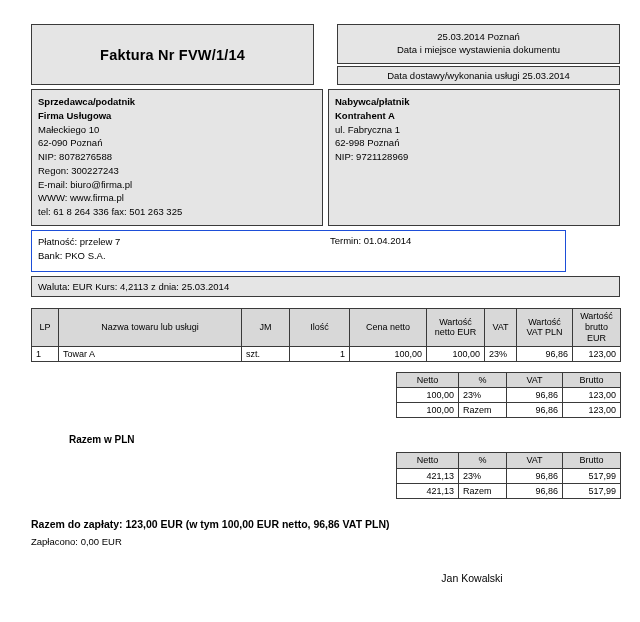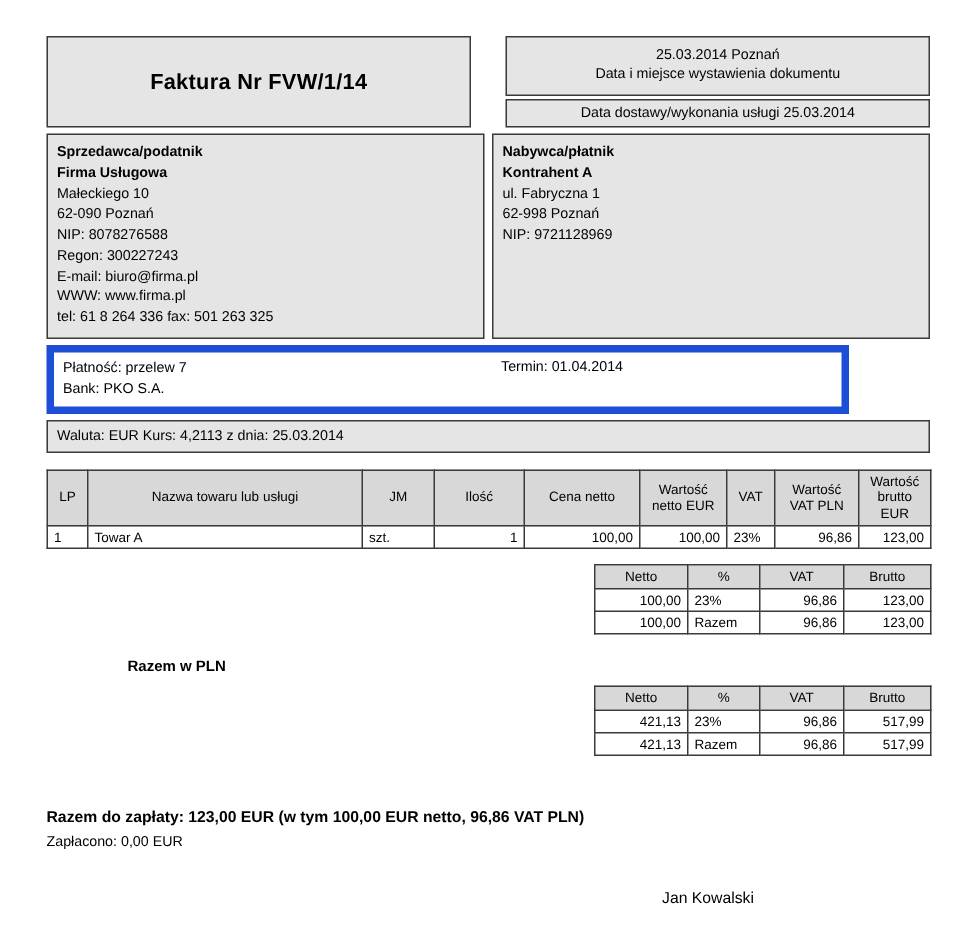--- a/index.html
+++ b/index.html
@@ -80,21 +80,21 @@
     width: 292px;
     padding: 5px 6px 6px 6px;
     line-height: 1.45;
     min-height: 116px;
   }
   .party.left { margin-right: 5px; }
   .party .bold { font-weight: bold; }
   .pay-outer {
     width: 535px;
     box-sizing: border-box;
-    border: 5px solid #1d4ed8;
+    border: 1px solid #1d4ed8;
     display: flex;
     min-height: 42px;
   }
   .pay-block {
     padding: 4px 6px 4px 6px;
     line-height: 1.5;
     width: 292px;
     box-sizing: border-box;
   }
   .pay-right {
@@ -146,26 +146,26 @@
   }
   table.summary th { height: 15px; }
   table.summary td { height: 13px; }
   .sum-wrap-1 { margin-top: 10px; }
   .sum-wrap-2 { margin-top: 7px; }
 
   .razem-pln {
     font-weight: bold;
     font-size: 10px;
     margin-top: 16px;
-    margin-left: 54px;
+    margin-left: 38px;
   }
 
   
   .totals {
-    margin-top: 32px;
+    margin-top: 16px;
     line-height: 1.75;
   }
   .totals .strong {
     font-weight: bold;
     font-size: 10.5px;
   }
   .totals .plain { font-size: 9.5px; }
 
   
   .sig-row {

